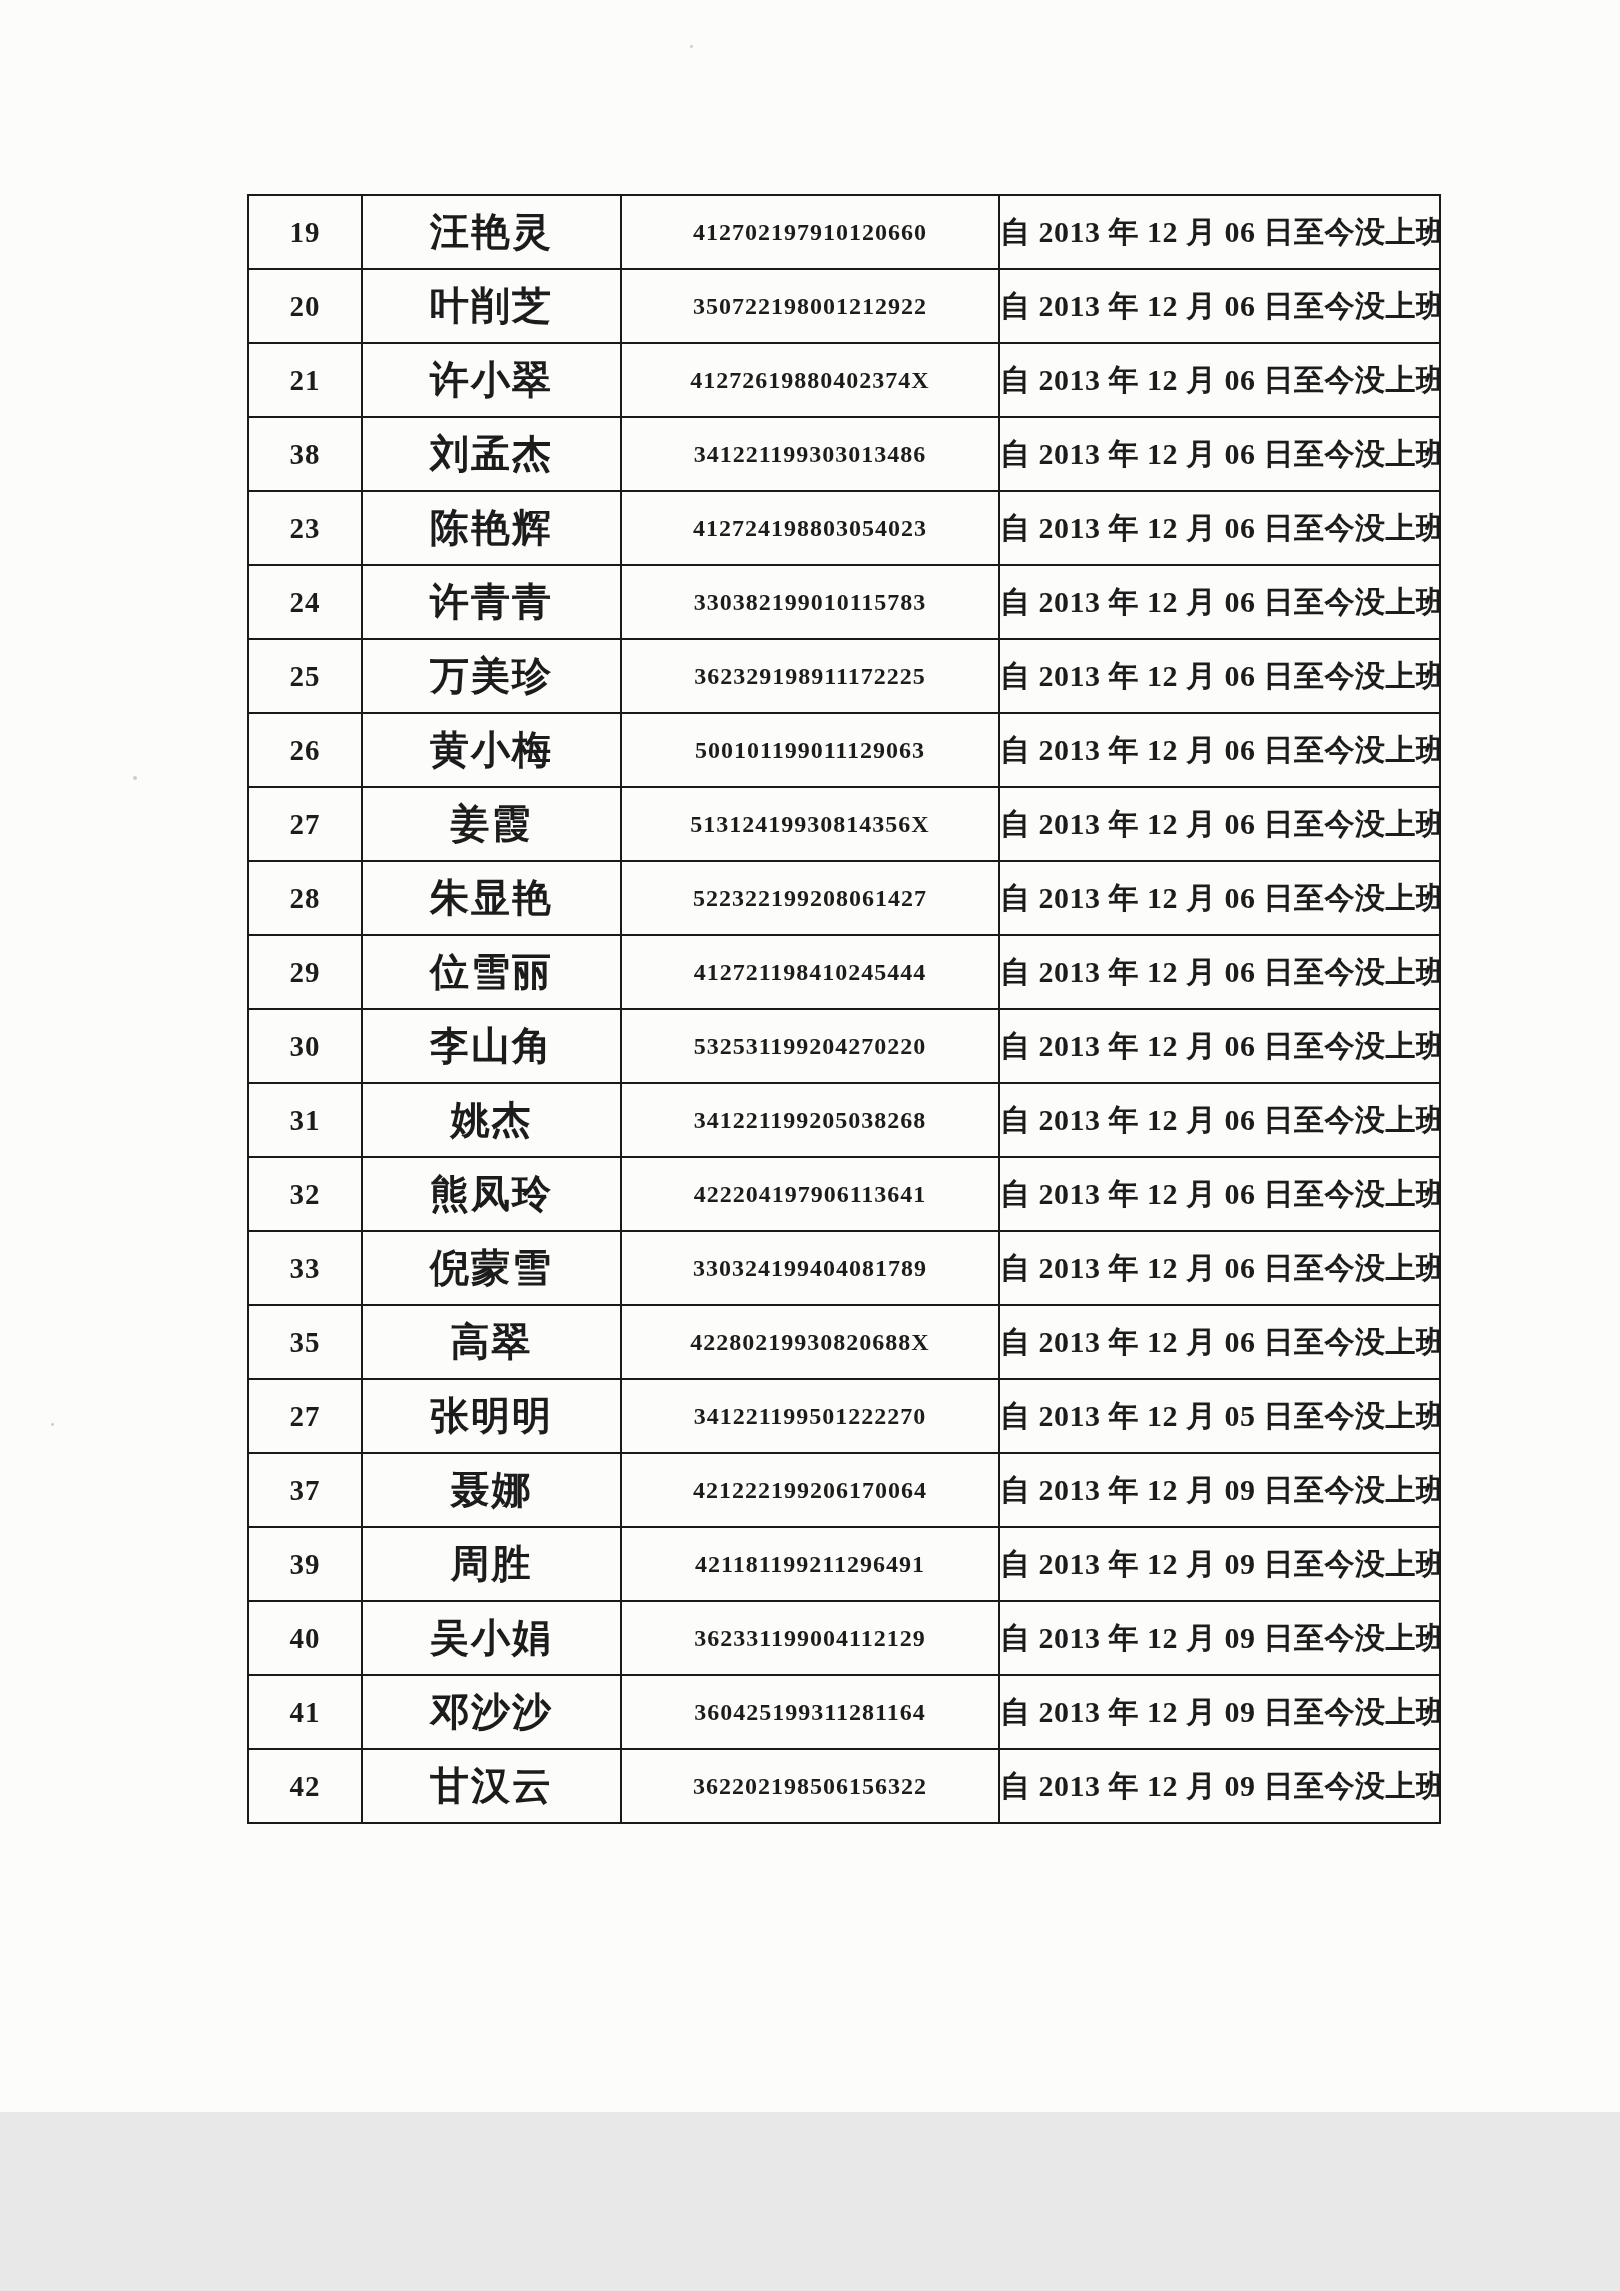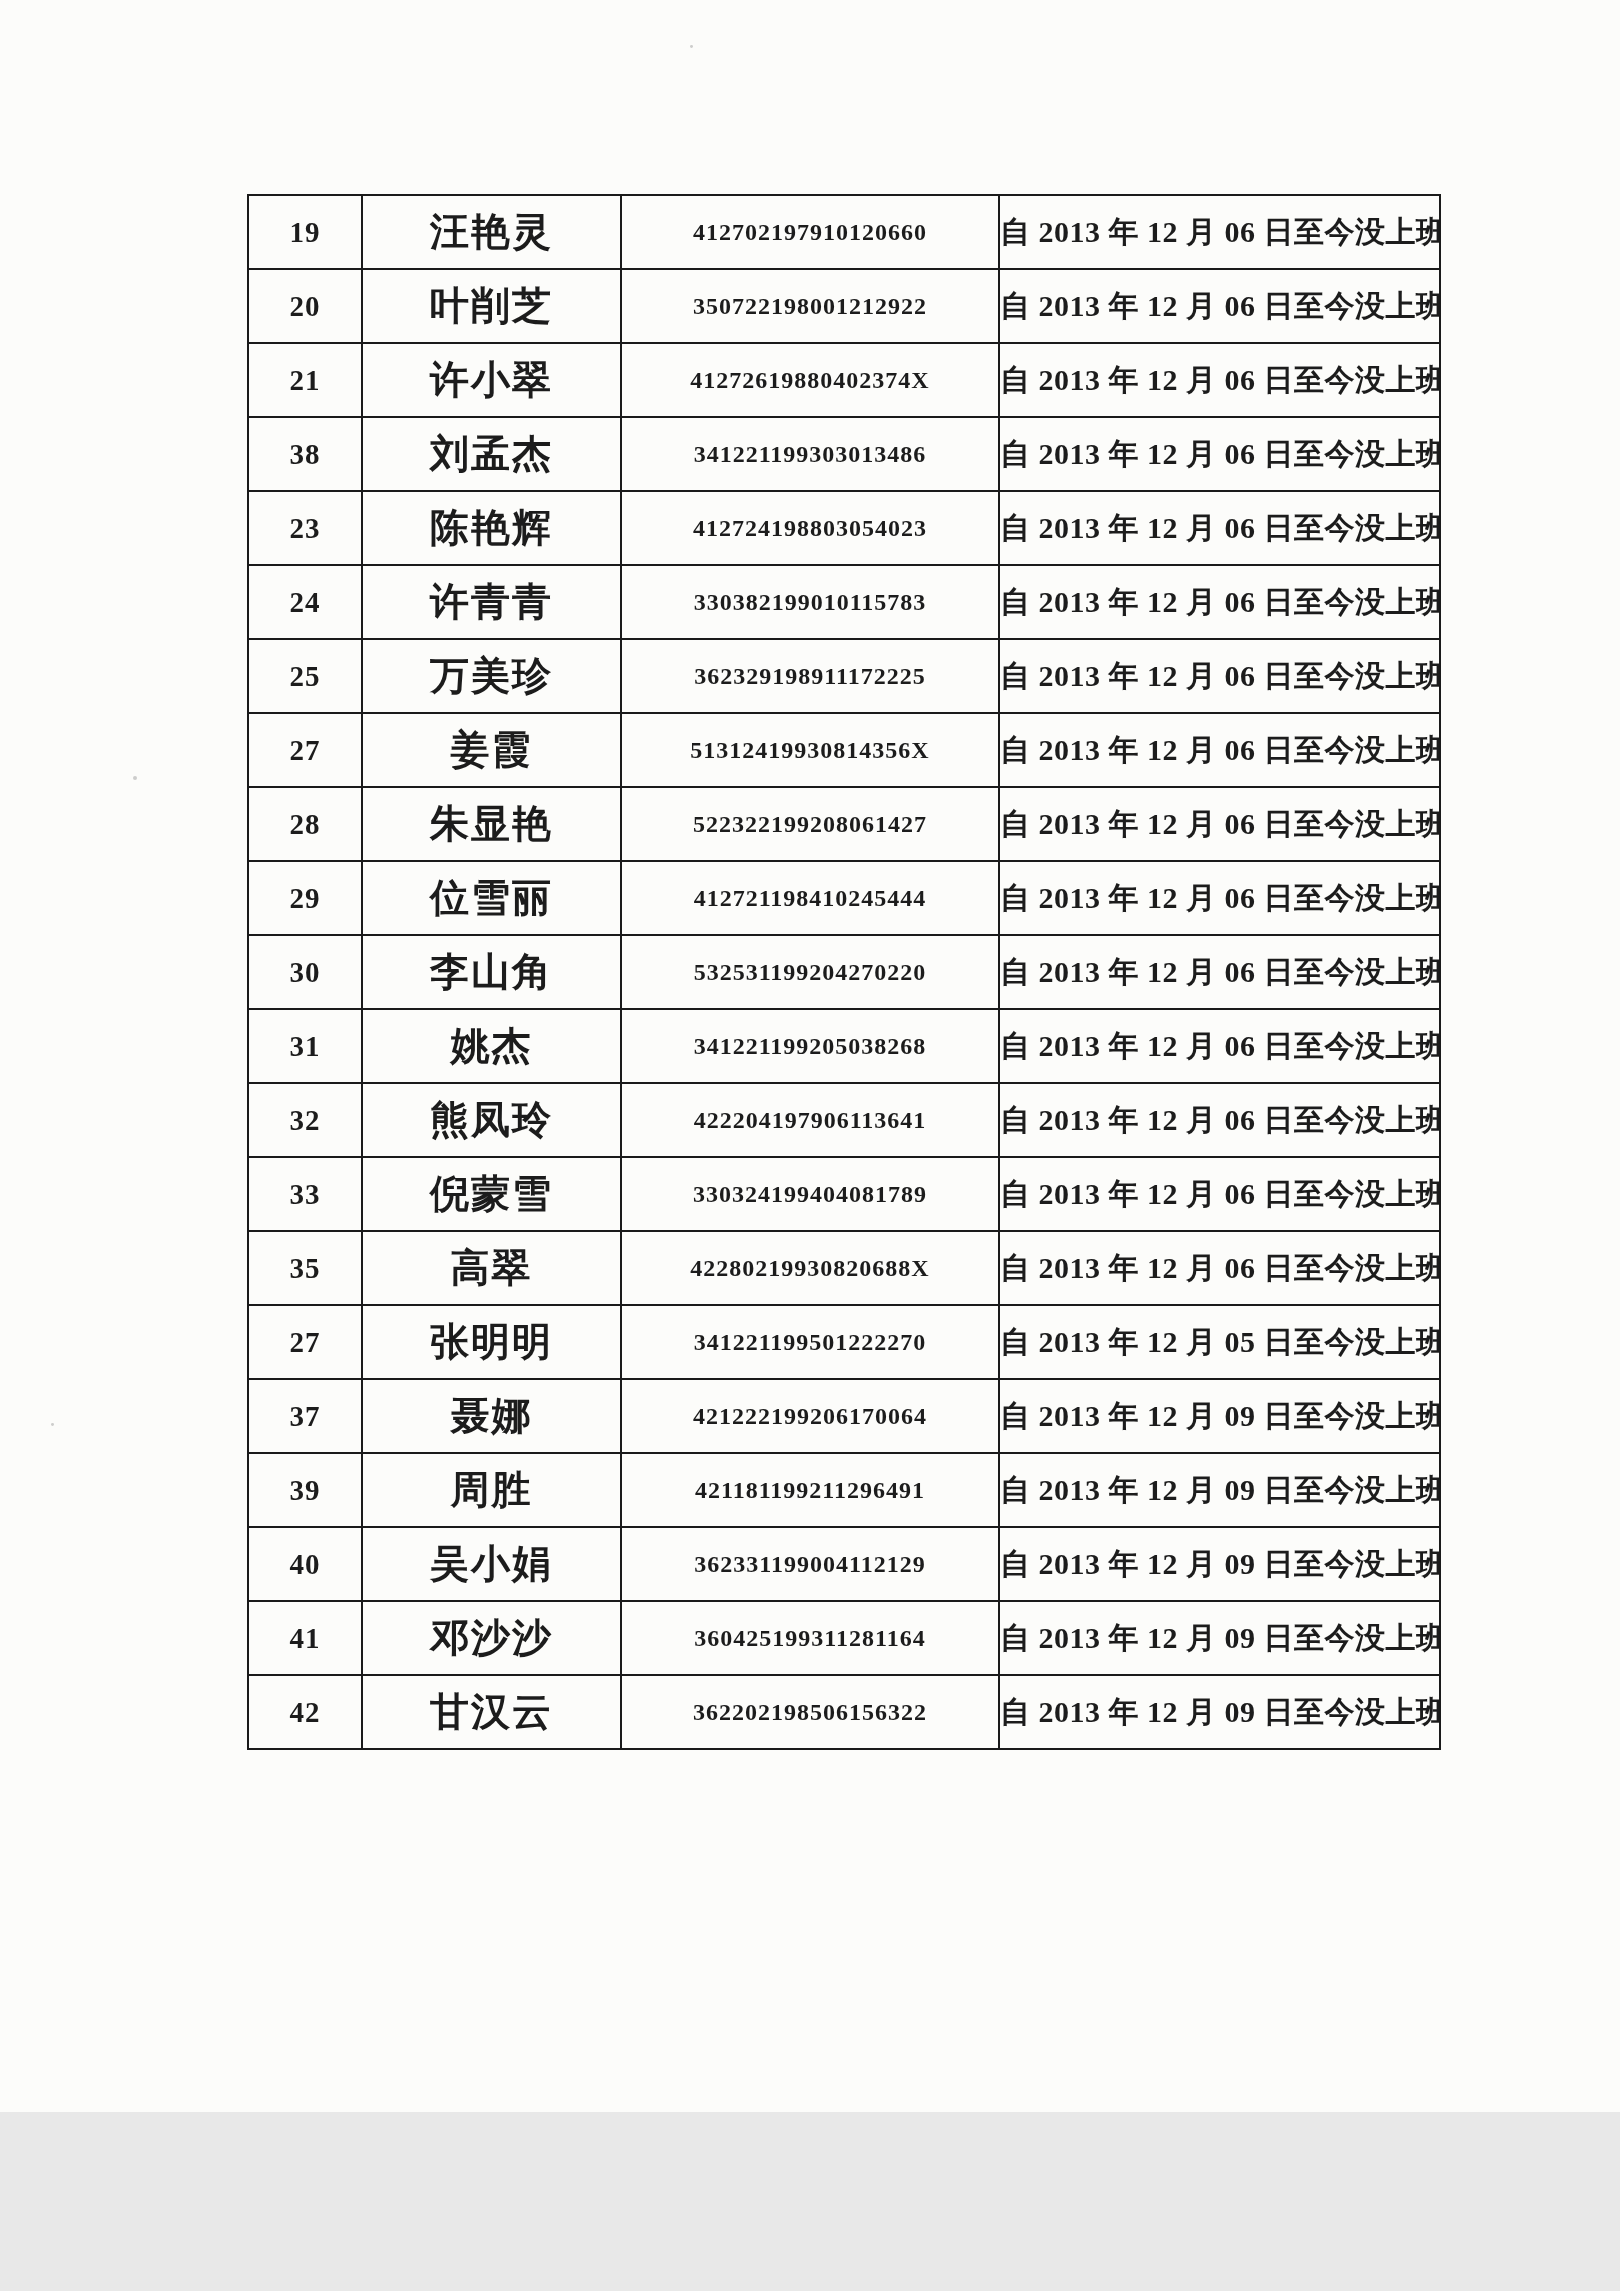--- a/index.html
+++ b/index.html
@@ -95,20 +95,26 @@
     <td class="c-id">330382199010115783</td>
     <td class="c-status">自 2013 年 12 月 06 日至今没上班</td>
   </tr>
         <tr>
     <td class="c-no">25</td>
     <td class="c-name">万美珍</td>
     <td class="c-id">362329198911172225</td>
     <td class="c-status">自 2013 年 12 月 06 日至今没上班</td>
   </tr>
         <tr>
+    <td class="c-no">26</td>
+    <td class="c-name">黄小梅</td>
+    <td class="c-id">500101199011129063</td>
+    <td class="c-status">自 2013 年 12 月 06 日至今没上班</td>
+  </tr>
+        <tr>
     <td class="c-no">27</td>
     <td class="c-name">姜霞</td>
     <td class="c-id">51312419930814356X</td>
     <td class="c-status">自 2013 年 12 月 06 日至今没上班</td>
   </tr>
         <tr>
     <td class="c-no">28</td>
     <td class="c-name">朱显艳</td>
     <td class="c-id">522322199208061427</td>
     <td class="c-status">自 2013 年 12 月 06 日至今没上班</td>

